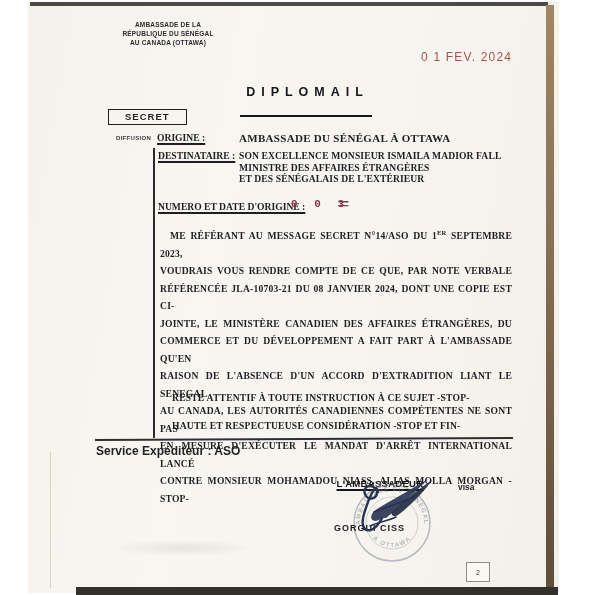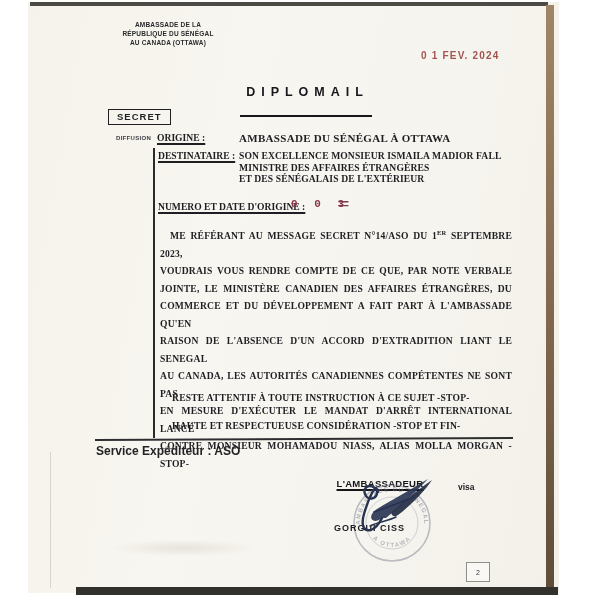--- a/index.html
+++ b/index.html
@@ -16,27 +16,27 @@
   .edge-right{position:absolute;left:546px;top:5px;width:8px;height:587px;
     background:linear-gradient(180deg,#a08566,#80674c 55%,#5e4d39);}
   .edge-bottom{position:absolute;left:76px;top:587px;width:482px;height:8px;background:#33312c;}
   .edge-left-faint{position:absolute;left:50px;top:452px;width:1px;height:136px;background:rgba(120,115,100,0.25);}
 
   .serif{font-family:"Liberation Serif",serif;font-weight:bold;color:#1e1e23;}
   .u{text-decoration:underline;text-underline-offset:2px;text-decoration-thickness:1.5px;}
 
   .letterhead{position:absolute;left:70px;top:18px;width:140px;text-align:center;
     font-size:6.5px;line-height:9px;font-weight:bold;color:#2b2b2e;letter-spacing:0.2px;}
-  .date-stamp{position:absolute;left:393px;top:48px;font-size:10px;font-weight:bold;
+  .date-stamp{position:absolute;left:393px;top:48px;font-size:12px;font-weight:normal;
     color:#9a4440;letter-spacing:1.2px;opacity:0.9;}
   .title-wrap{position:absolute;left:188px;top:80px;width:180px;text-align:center;}
   .title-wrap span{display:inline-block;font-size:12.5px;font-weight:bold;letter-spacing:6px;
     color:#16161b;border-bottom:2px solid #16161b;padding:0 3px 16px 6px;}
   .secret{position:absolute;left:80px;top:104px;}
-  .secret span{display:inline-block;border:1.6px solid #1f1f24;padding:1px 8px 2px;
+  .secret span{display:inline-block;border:1.6px solid #1f1f24;padding:1px 16px 2px;
     font-size:9.5px;font-weight:bold;letter-spacing:1px;color:#1f1f24;}
   .diffusion{position:absolute;left:88px;top:133px;font-size:6px;font-weight:bold;
     color:#3d3d42;letter-spacing:0.3px;}
   .origin-label{position:absolute;left:129px;top:130px;font-size:9.6px;}
   .origin-value{position:absolute;left:211px;top:130px;font-size:11px;letter-spacing:0.3px;}
   .dest-label{position:absolute;left:130px;top:148px;font-size:9.6px;}
   .dest-lines{position:absolute;left:211px;top:148px;font-size:9.6px;line-height:11.5px;letter-spacing:0.1px;}
   .vline{position:absolute;left:125px;top:146px;width:2px;height:290px;background:#2a2a2e;}
   .numero-label{position:absolute;left:130px;top:199px;font-size:9.6px;}
   .numero-value{position:absolute;left:263px;top:196px;font-family:"Liberation Mono",monospace;
@@ -106,20 +106,21 @@
 
   <div class="vline"></div>
 
   <div class="numero-label serif u">NUMERO ET DATE D'ORIGINE :</div>
   <div class="numero-value">0 0 3</div>
   <div class="numero-mark">=</div>
 
   <div class="bodytext">
     <div><span>ME RÉFÉRANT AU MESSAGE SECRET N°14/ASO DU 1</span><sup>ER</sup><span> SEPTEMBRE 2023,</span></div>
     <div>VOUDRAIS VOUS RENDRE COMPTE DE CE QUE, PAR NOTE VERBALE</div>
+    <div>RÉFÉRENCÉE JLA-10703-21 DU 08 JANVIER 2024, DONT UNE COPIE EST CI-</div>
     <div>JOINTE, LE MINISTÈRE CANADIEN DES AFFAIRES ÉTRANGÈRES, DU</div>
     <div>COMMERCE ET DU DÉVELOPPEMENT A FAIT PART À L'AMBASSADE QU'EN</div>
     <div>RAISON DE L'ABSENCE D'UN ACCORD D'EXTRADITION LIANT LE SENEGAL</div>
     <div>AU CANADA, LES AUTORITÉS CANADIENNES COMPÉTENTES NE SONT PAS</div>
     <div>EN MESURE D'EXÉCUTER LE MANDAT D'ARRÊT INTERNATIONAL LANCÉ</div>
     <div>CONTRE MONSIEUR MOHAMADOU NIASS, ALIAS MOLLA MORGAN -STOP-</div>
   </div>
 
   <div class="attentif serif">RESTE ATTENTIF À TOUTE INSTRUCTION À CE SUJET -STOP-</div>
   <div class="closing serif">HAUTE ET RESPECTUEUSE CONSIDÉRATION -STOP ET FIN-</div>

